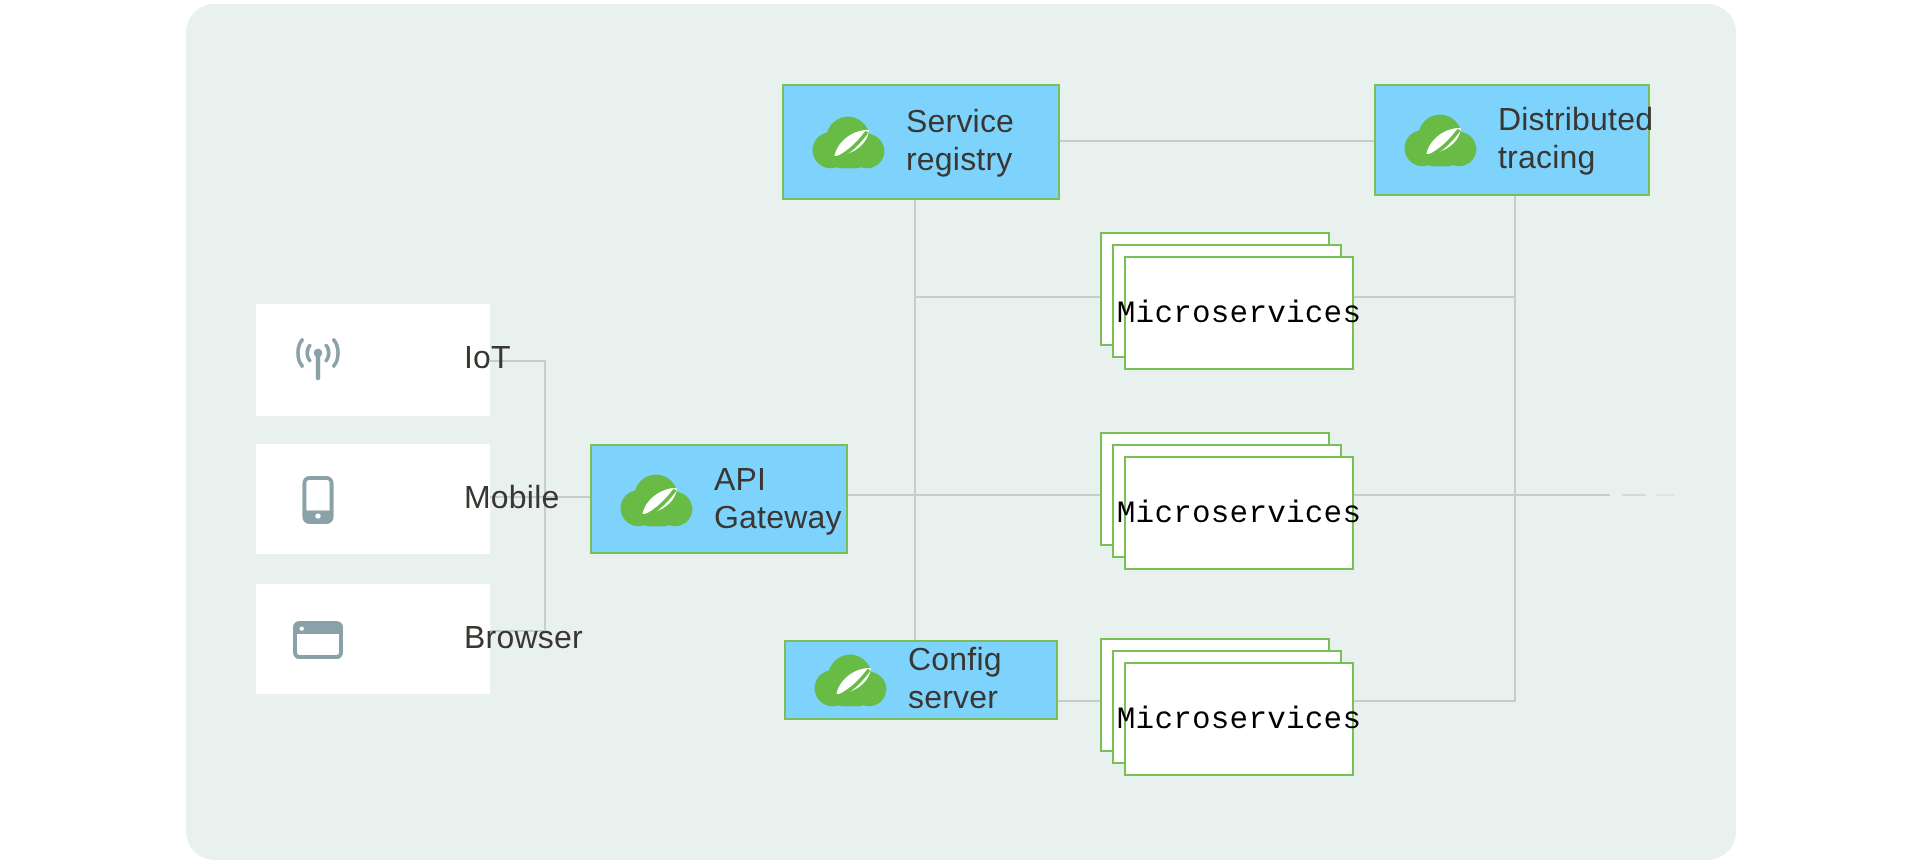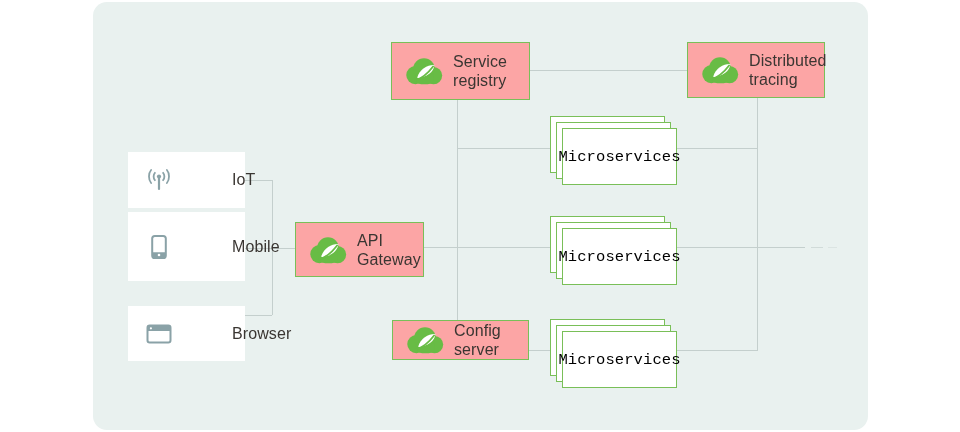--- a/index.html
+++ b/index.html
@@ -23,21 +23,21 @@
   
   .client{
     position:absolute;left:128px;width:117px;height:56px;background:#ffffff;
     display:flex;align-items:center;padding-left:16px;box-sizing:border-box;gap:48px;
   }
   .client .ic{width:30px;display:flex;justify-content:center;align-items:center;margin-right:10px;flex:0 0 30px;}
   .client .lbl{font-size:16px;color:#3a3632;letter-spacing:.1px;}
 
   
   .gbox{
-    position:absolute;background:#fca5a5;border:1.5px solid #79bf58;
+    position:absolute;background:#7dd3fc;border:1.5px solid #79bf58;
     display:flex;align-items:center;box-sizing:border-box;padding-left:12px;
   }
   .gbox .logo{flex:0 0 40px;margin-right:9px;display:flex;align-items:center;}
   .gbox .lbl{font-size:16px;line-height:19px;color:#3a3632;letter-spacing:.1px;}
 
   
   .stack{position:absolute;width:128px;height:70px;}
   .card{
     position:absolute;width:115px;height:57px;background:#ffffff;
     border:1.5px solid #79bf58;box-sizing:border-box;
@@ -80,32 +80,32 @@
       <path d="M15 10.5 V 21" stroke="#8aa2a7" stroke-width="2.2" stroke-linecap="round"></path>
       <path d="M10.9 4.8 C 9.2 6.6, 9.2 10.4, 10.9 12.2" stroke="#8aa2a7" stroke-width="1.8" stroke-linecap="round"></path>
       <path d="M19.1 4.8 C 20.8 6.6, 20.8 10.4, 19.1 12.2" stroke="#8aa2a7" stroke-width="1.8" stroke-linecap="round"></path>
       <path d="M7.1 2 C 4.3 5.2, 4.3 11.8, 7.1 15" stroke="#8aa2a7" stroke-width="1.8" stroke-linecap="round"></path>
       <path d="M22.9 2 C 25.7 5.2, 25.7 11.8, 22.9 15" stroke="#8aa2a7" stroke-width="1.8" stroke-linecap="round"></path>
     </svg>
   </span>
   <span class="lbl">IoT</span>
 </div>
 
-<div class="client" style="top:212px;height:69px;">
+<div class="client" style="top:222px;height:55px;">
   <span class="ic">
     <svg width="20" height="26" viewBox="0 0 20 26" fill="none">
       <rect x="3.2" y="2" width="13.6" height="22" rx="2.6" stroke="#8aa2a7" stroke-width="2"></rect>
       <path d="M3.2 18.2 H 16.8 V 21.4 A 2.6 2.6 0 0 1 14.2 24 H 5.8 A 2.6 2.6 0 0 1 3.2 21.4 Z" fill="#8aa2a7"></path>
       <circle cx="10" cy="21" r="1.3" fill="#ffffff"></circle>
     </svg>
   </span>
   <span class="lbl">Mobile</span>
 </div>
 
-<div class="client" style="top:306px;height:55px;">
+<div class="client" style="top:292px;height:55px;">
   <span class="ic">
     <svg width="26" height="20" viewBox="0 0 26 20" fill="none">
       <rect x="1.5" y="1.5" width="23" height="17" rx="2.2" stroke="#8aa2a7" stroke-width="2"></rect>
       <path d="M1.5 3.7 A 2.2 2.2 0 0 1 3.7 1.5 H 22.3 A 2.2 2.2 0 0 1 24.5 3.7 V 7 H 1.5 Z" fill="#8aa2a7"></path>
       <circle cx="4.9" cy="4.3" r="1.1" fill="#ffffff"></circle>
     </svg>
   </span>
   <span class="lbl">Browser</span>
 </div>
 

